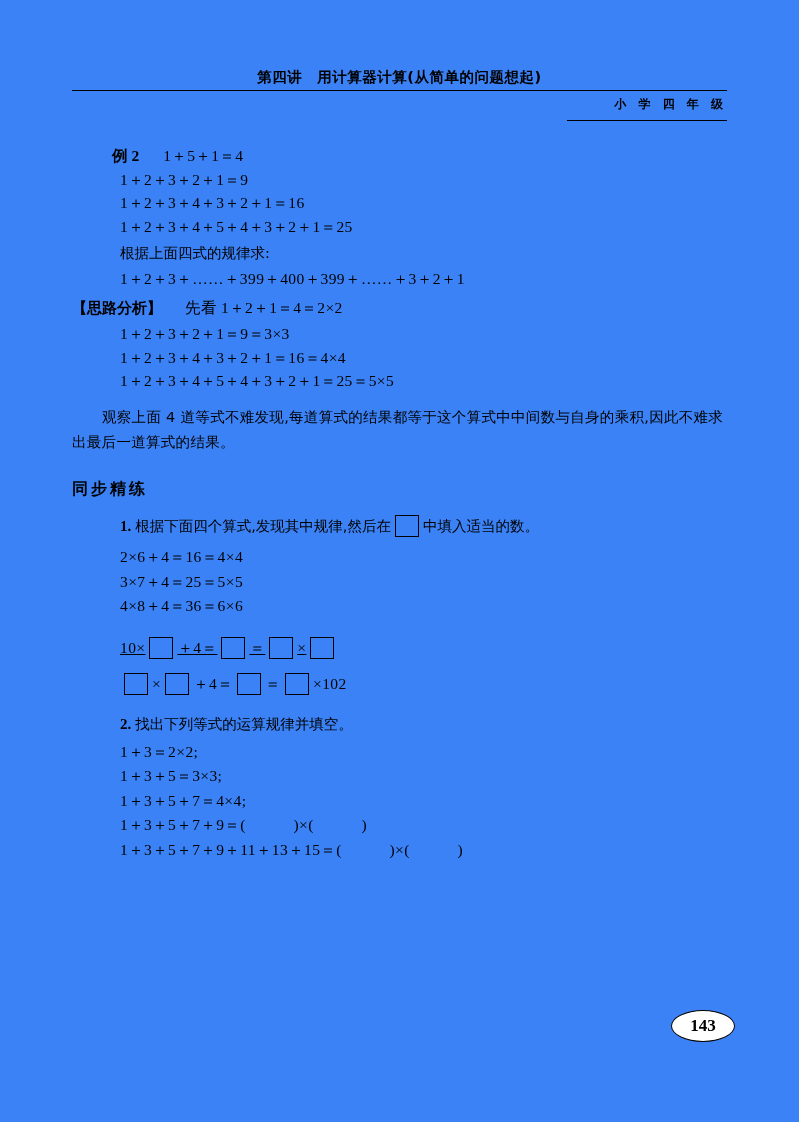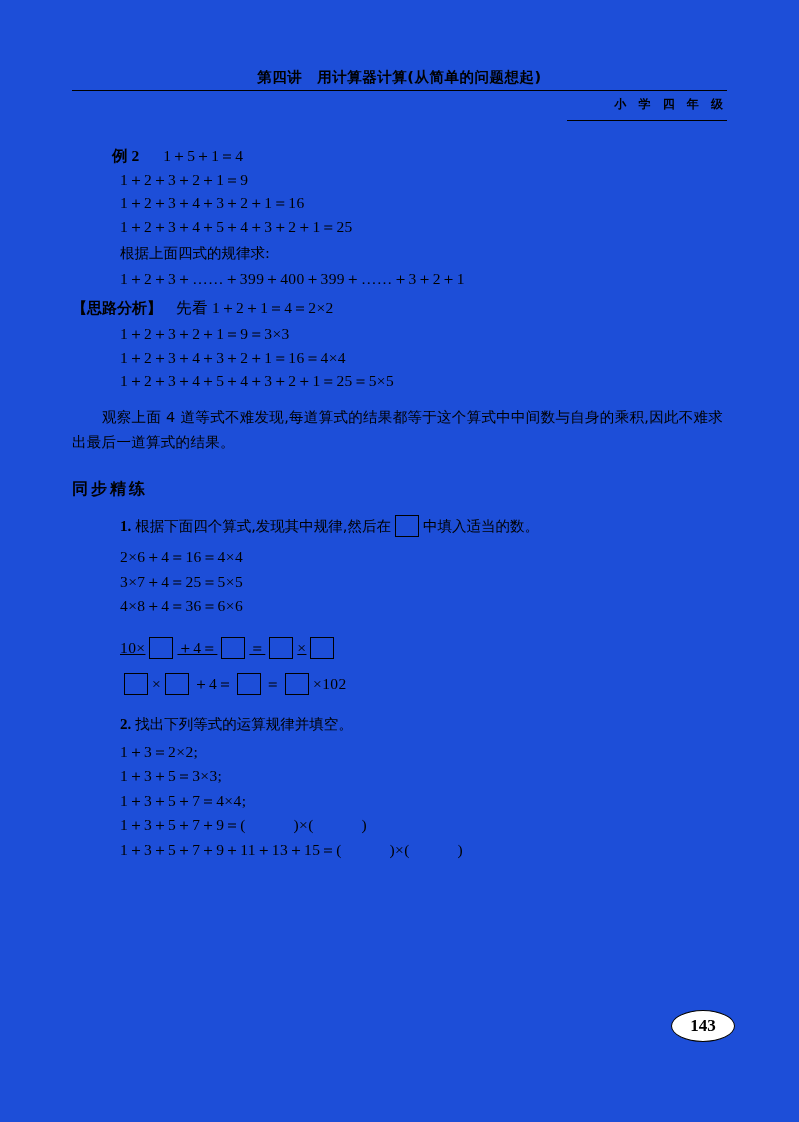--- a/index.html
+++ b/index.html
@@ -4,21 +4,21 @@
 <style>
   html, body {
     margin: 0;
     padding: 0;
     background: #ffffff;
   }
   .page {
     position: relative;
     width: 799px;
     height: 1122px;
-    background: #1d4ed8;
+    background: #3b82f6;
     font-family: "Liberation Serif", serif;
     color: #000000;
     overflow: hidden;
   }
   
   .header {
     position: absolute;
     left: 72px;
     top: 68px;
     width: 655px;
@@ -65,21 +65,21 @@
   .line {
     display: flex;
     align-items: baseline;
     margin-bottom: 8px;
     white-space: nowrap;
   }
   .lbl {
     font-weight: bold;
     font-family: "DejaVu Sans", sans-serif;
     font-size: 15px;
-    margin-right: 14px;
+    margin-right: 23px;
   }
   .lbl-num {
     font-weight: bold;
     font-family: "Liberation Serif", serif;
     font-size: 15.5px;
     margin-right: 6px;
     margin-left: 40px;
   }
   .indent1 { padding-left: 48px; }
   .indent-cn { padding-left: 48px; }

